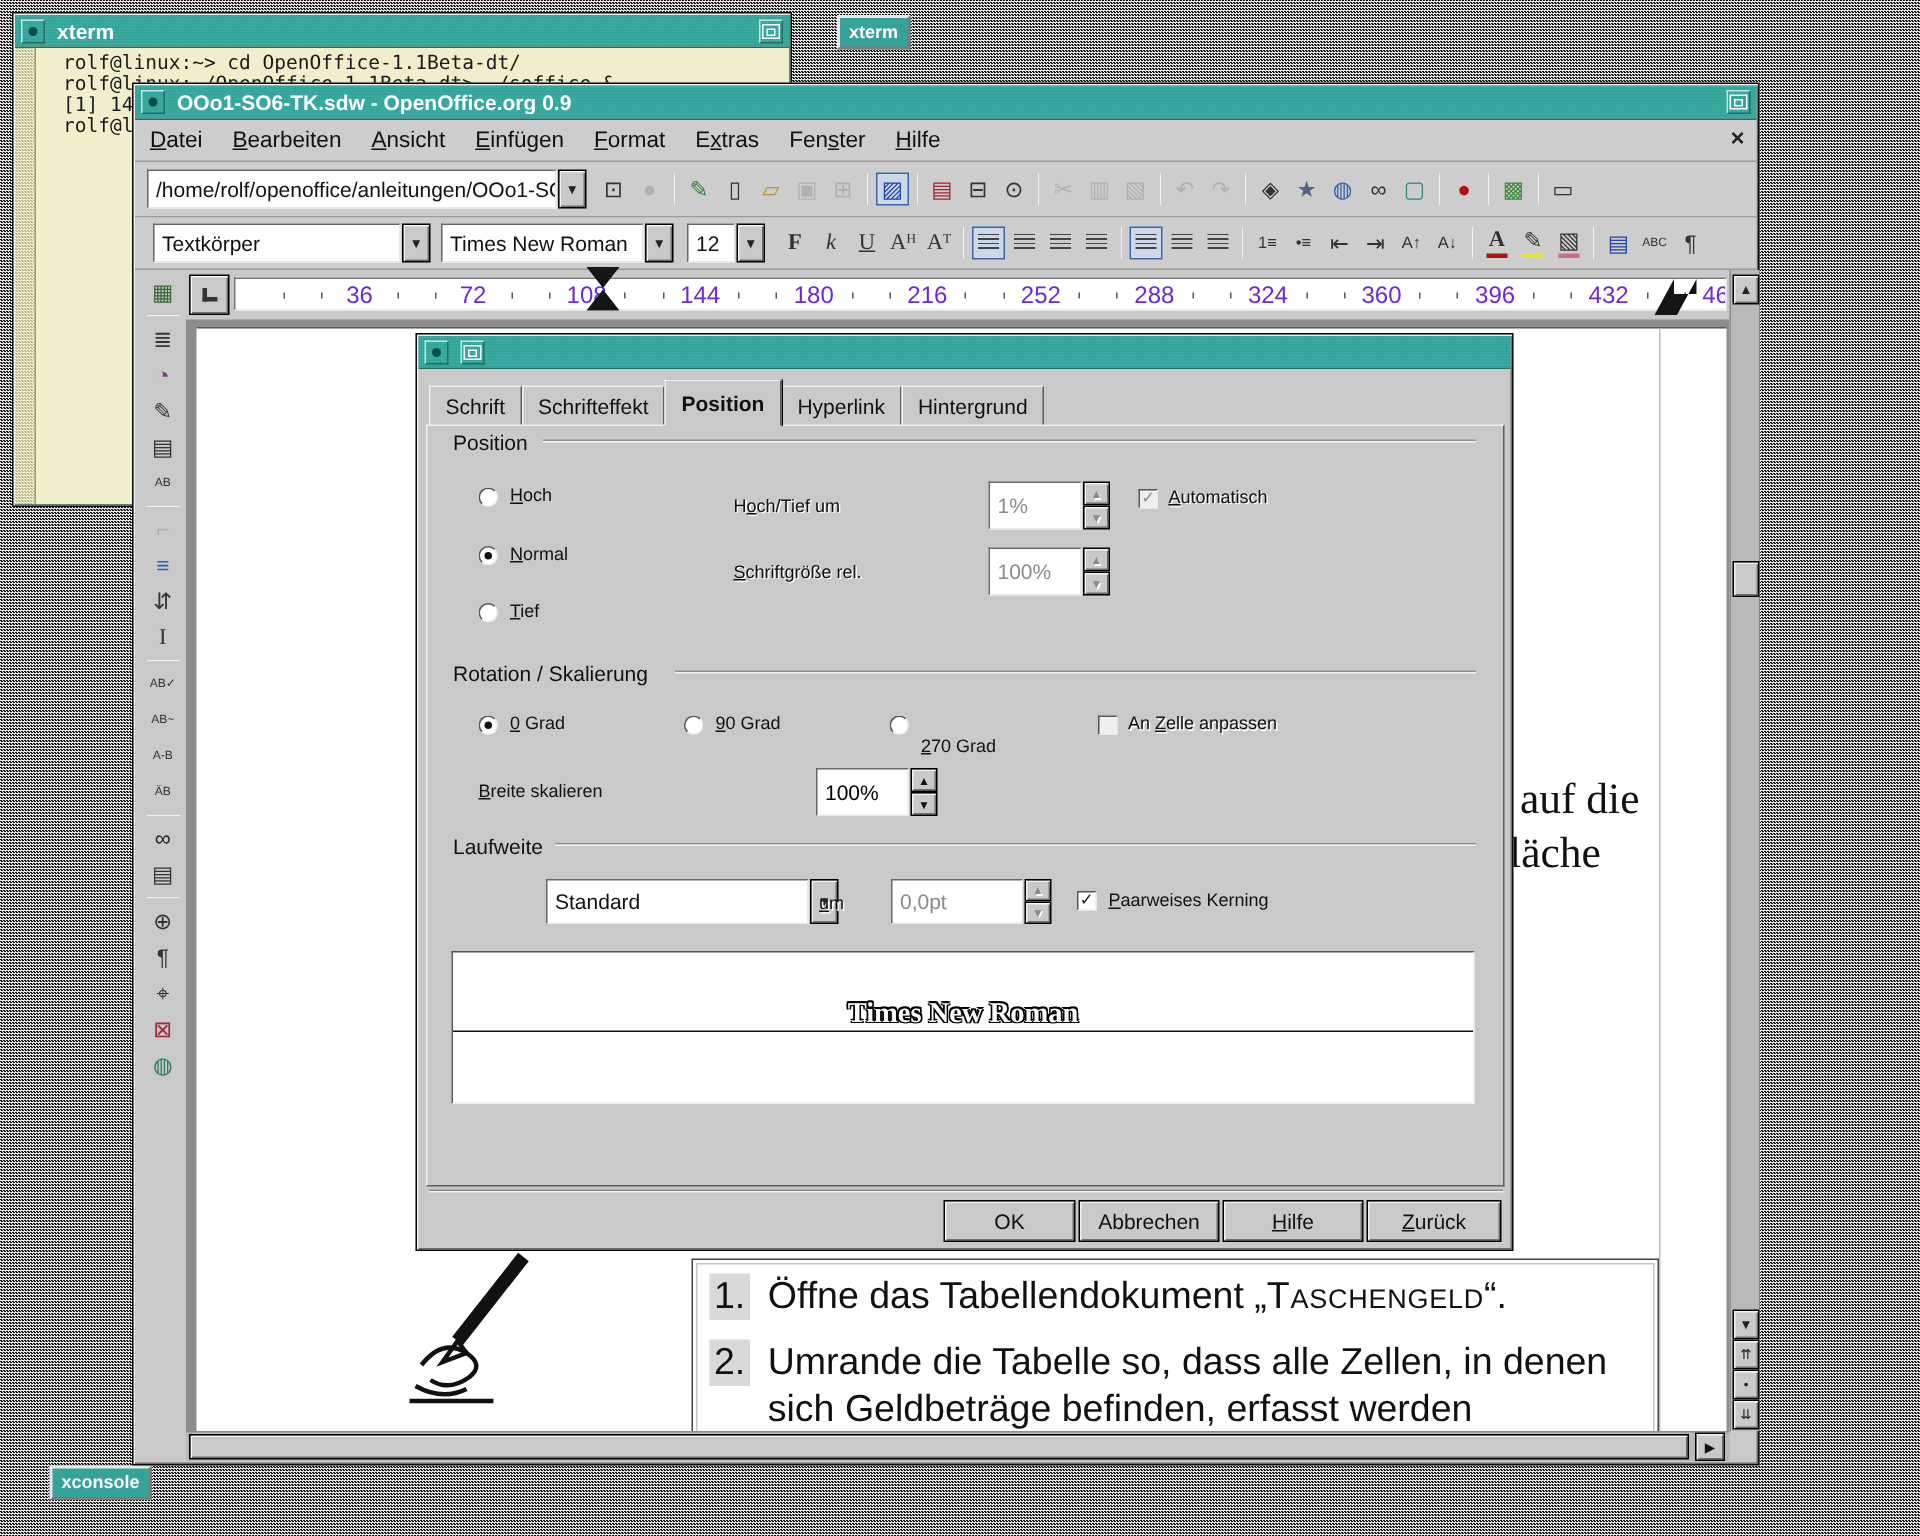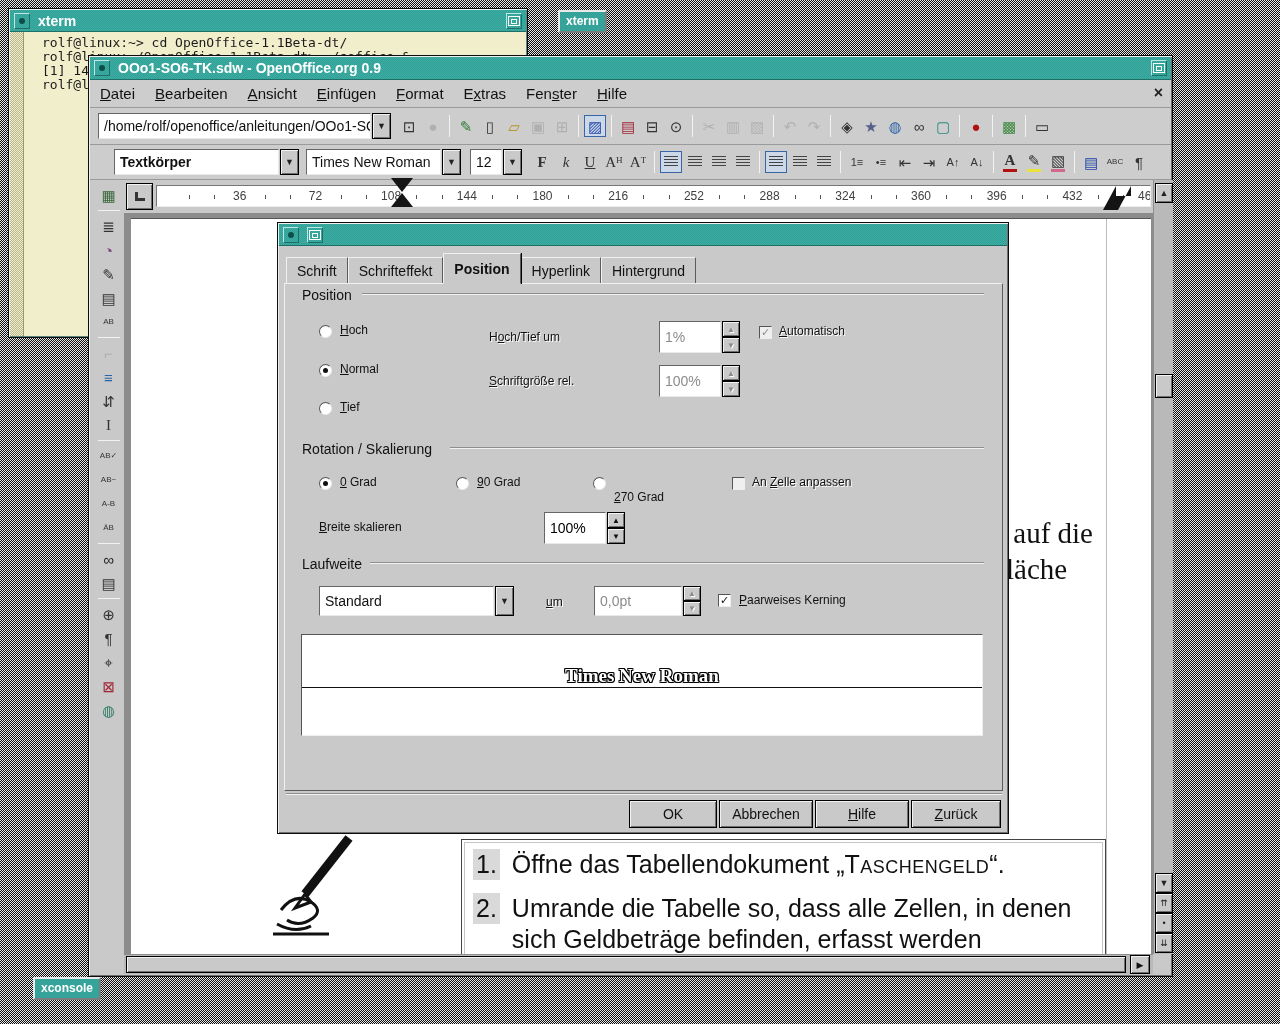--- a/index.html
+++ b/index.html
@@ -49,21 +49,21 @@
   #main-win{left:88px;top:55px;width:1085px;height:922px;z-index:2;}
   #mw-titlebar{height:23px;}
   #mw-menubar{position:absolute;left:1px;top:24px;right:1px;height:28px;background:#cdcdcd;
     border-bottom:1px solid #9a9a9a;display:flex;align-items:center;font-size:15px;color:#111;}
   .menu-item{padding:3px 10px;white-space:nowrap;}
   #mw-close{position:absolute;right:8px;top:4px;font-size:16px;color:#222;font-weight:bold;}
   .toolbar{position:absolute;left:1px;right:1px;background:#cdcdcd;border-bottom:1px solid #9a9a9a;
     display:flex;align-items:center;}
   #mw-toolbar1{top:52px;height:37px;}
   #mw-toolbar2{top:89px;height:35px;}
-  .combo{display:flex;height:26px;}
+  .combo{display:flex;height:26px;margin-left:45px;}
   .combo .field{height:100%;display:flex;align-items:center;padding:0 5px;font-size:14px;color:#111;overflow:hidden;white-space:nowrap;}
   .combo .drop{width:19px;height:100%;margin-left:1px;font-size:9px;color:#222;}
   .icon-btn{width:22px;height:22px;margin:0 1px;display:flex;flex-direction:column;align-items:center;justify-content:center;
     font-size:15px;line-height:15px;color:#333;position:relative;flex:none;}
   .icon-btn.sel{border:1px solid #3a66a8;background:#ccd7e8;}
   .icon-btn.dis{opacity:.55;}
   .icon-btn .bar{width:14px;height:3px;margin-top:1px;}
   .glyph.tf{font-family:"Liberation Serif",serif;font-size:15px;}
   .glyph.b{font-weight:bold;}
   .glyph.i{font-style:italic;}
@@ -71,21 +71,21 @@
   .glyph.sm{font-size:11px;line-height:11px;}
   .glyph.xs{font-size:8px;line-height:8px;letter-spacing:0;}
   .bars-g{width:14px;height:12px;
     background:repeating-linear-gradient(to bottom,#444 0 1px,transparent 1px 3px);}
   .sep{width:1px;height:22px;background:#8e8e8e;border-right:1px solid #f2f2f2;margin:0 4px;flex:none;}
 
   
   #mw-lbtn{left:37px;top:127px;width:27px;height:27px;display:flex;align-items:center;justify-content:center;}
   #mw-lbtn span{width:10px;height:9px;border-left:3px solid #333;border-bottom:3px solid #333;}
   #mw-ruler{left:67px;top:129px;width:995px;height:22px;background:#fff;position:absolute;overflow:hidden;
-    border:1px solid;border-color:#777 #eee #eee #777;font-size:12px;color:#404040;text-decoration:underline;}
+    border:1px solid;border-color:#777 #eee #eee #777;font-size:16px;color:#6d28d9;text-decoration:underline;}
   .ruler-num{position:absolute;top:3px;transform:translateX(-50%);}
   .ruler-tick{position:absolute;top:9px;width:1px;height:4px;background:#555;}
   #hourglass{left:302px;top:122px;width:22px;height:30px;position:absolute;z-index:5;}
   #hourglass .t{width:0;height:0;border-left:11px solid transparent;border-right:11px solid transparent;border-top:14px solid #151515;}
   #hourglass .b{width:0;height:0;border-left:11px solid transparent;border-right:11px solid transparent;border-bottom:14px solid #151515;margin-top:1px;}
   #ruler-pointer{left:1012px;top:126px;position:absolute;z-index:5;}
 
   
   #mw-sidebar{position:absolute;left:4px;top:127px;width:31px;bottom:24px;display:flex;flex-direction:column;align-items:center;}
   #mw-sidebar .icon-btn{margin:1px 0;}
@@ -278,21 +278,21 @@
             <span class="glyph" style="color: rgb(63, 138, 63);">▩</span>
           </span>
           <span class="sep"></span>
           <span class="icon-btn">
             <span class="glyph" style="color: rgb(51, 51, 51);">▭</span>
           </span>
         </div>
     </div>
 
     <div class="toolbar" id="mw-toolbar2">
-      <div class="combo" style="width:185px;margin-left:24px;font-weight:bold;">
+      <div class="combo" style="width:185px;margin-left:12px;">
         <span class="field" style="flex:1;">Textkörper</span>
         <span class="drop btn3d">▼</span>
       </div>
       <div class="combo" style="width:155px;margin-left:7px;">
         <span class="field" style="flex:1;">Times New Roman</span>
         <span class="drop btn3d">▼</span>
       </div>
       <div class="combo" style="width:52px;margin-left:9px;">
         <span class="field" style="flex:1;">12</span>
         <span class="drop btn3d">▼</span>

